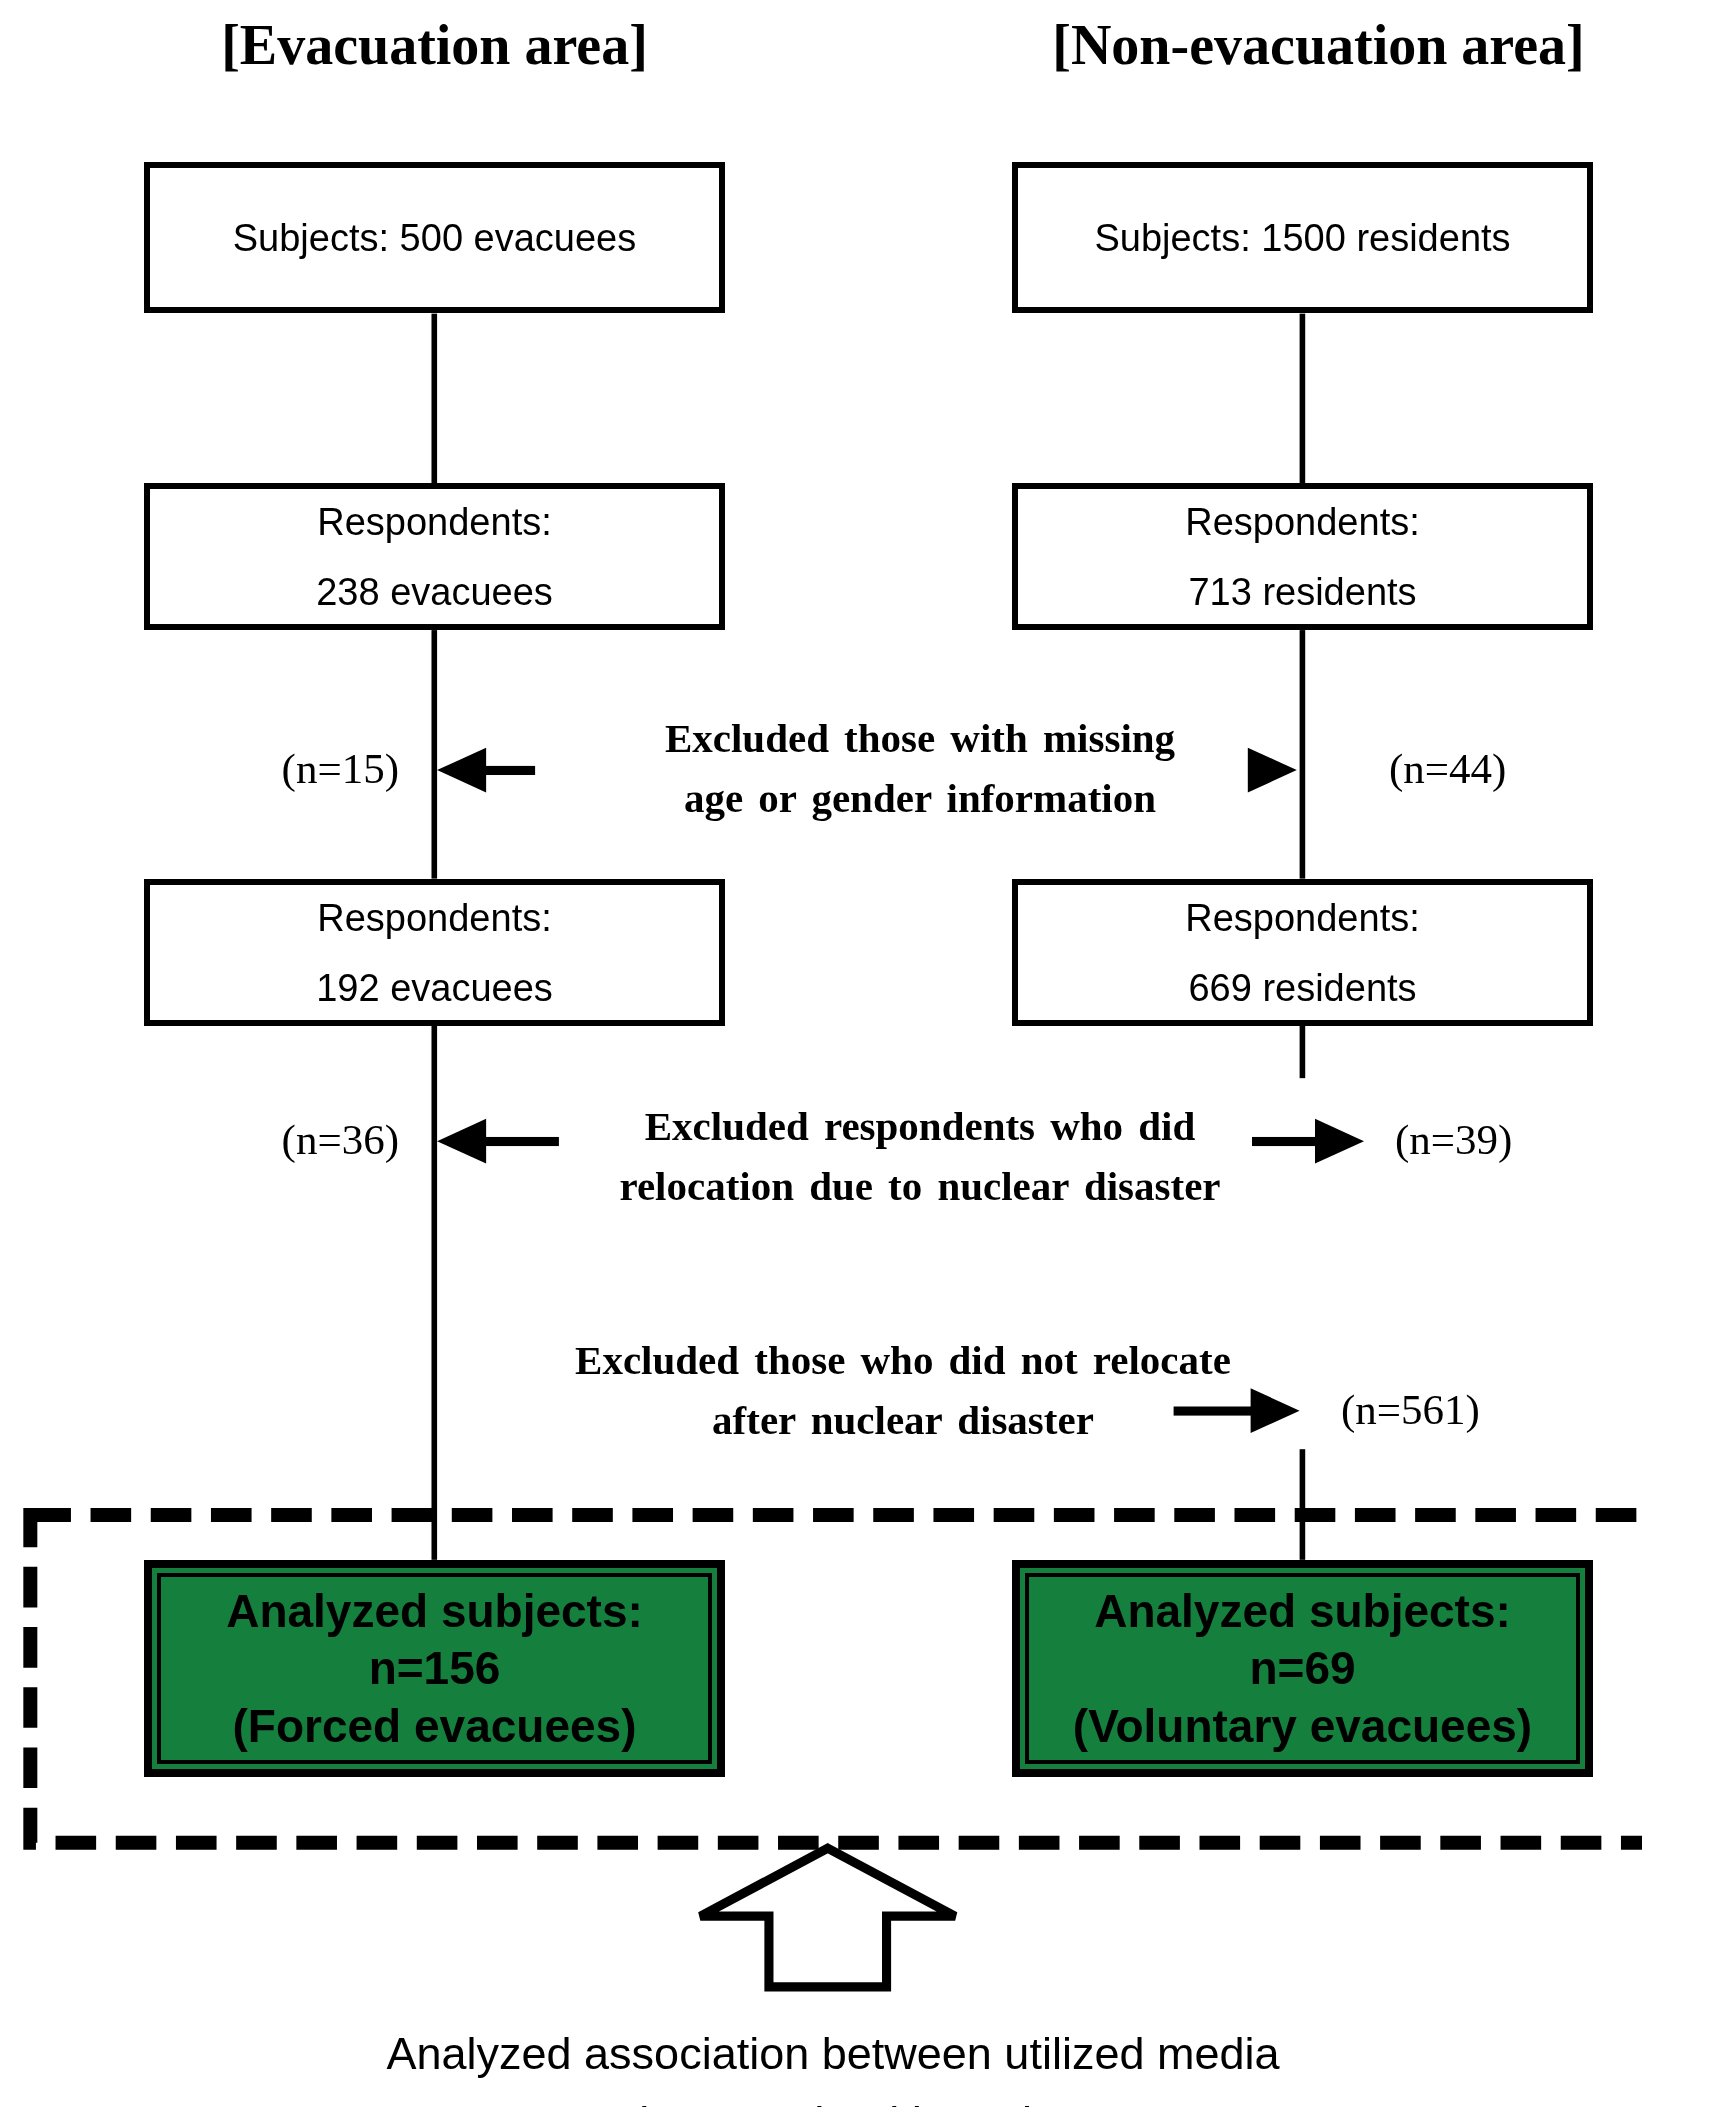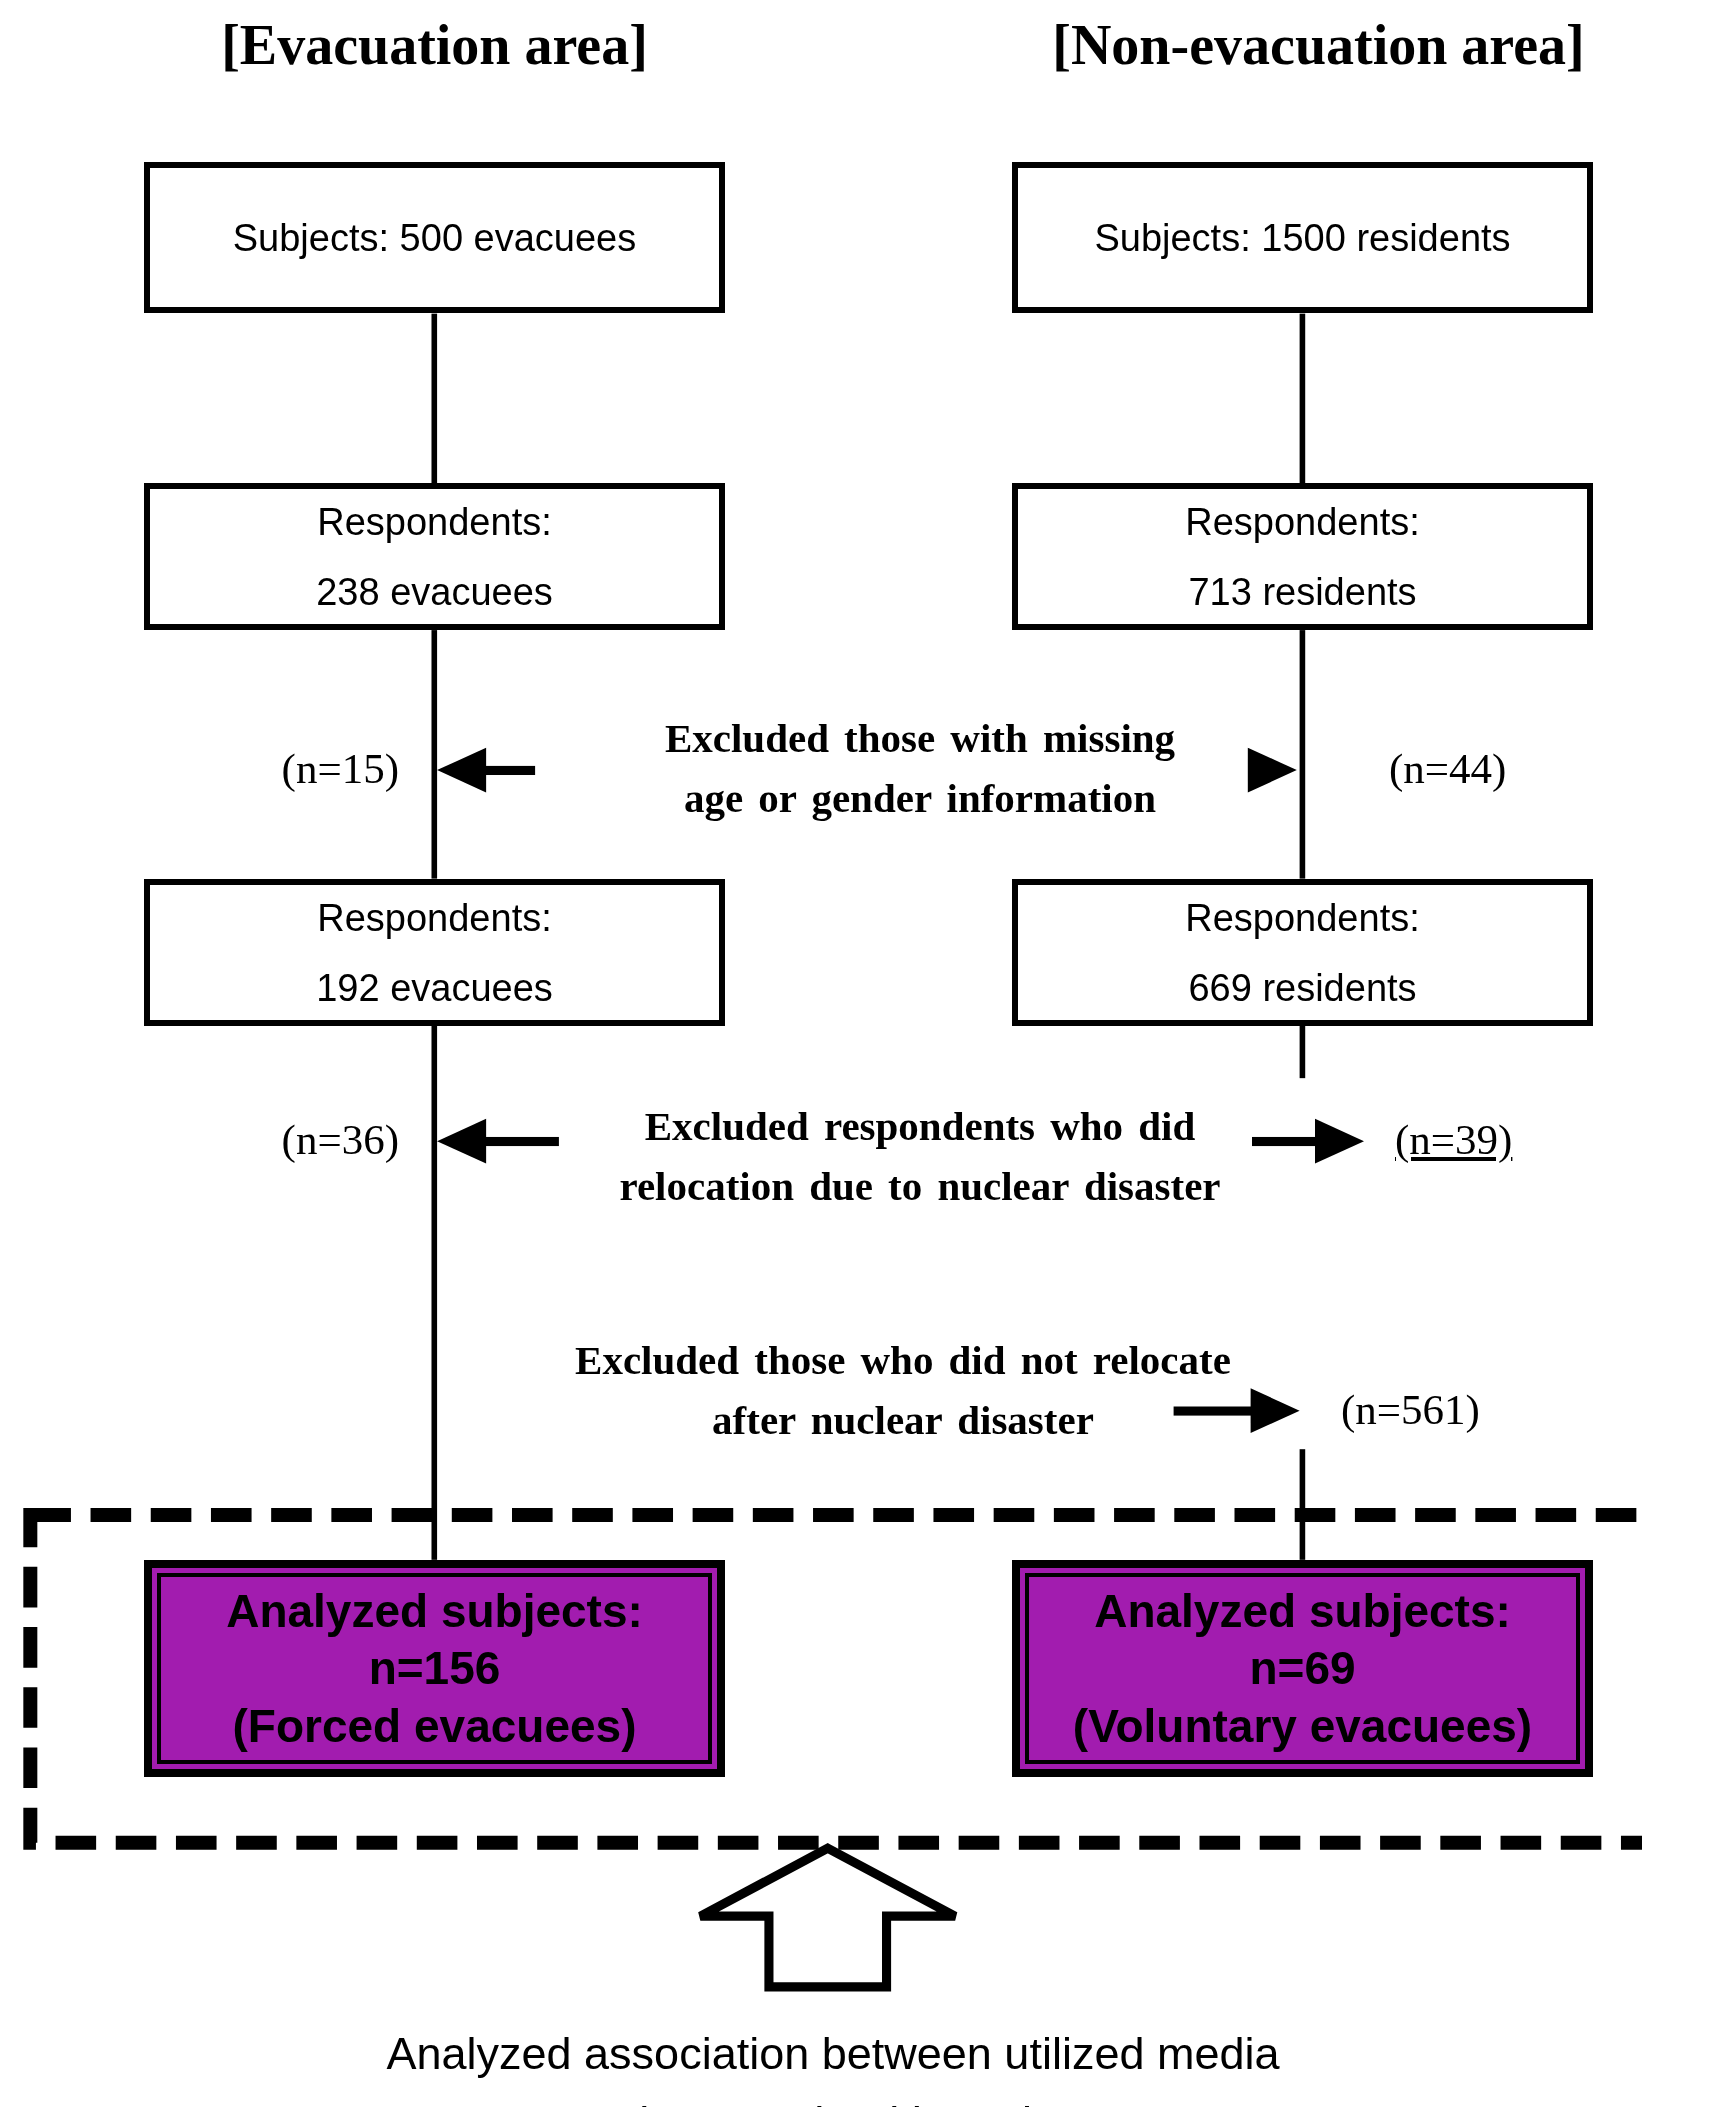--- a/index.html
+++ b/index.html
@@ -48,21 +48,21 @@
   .box-1line { top: 162px; height: 151px; }
   .box-2line { height: 147px; }
   .left-col  { left: 144px; }
   .right-col { left: 1012px; }
   .analyzed-box {
     position: absolute;
     top: 1560px;
     width: 581px;
     height: 217px;
     border: 8.4px solid #000;
-    background: #a21caf;
+    background: #15803d;
     box-sizing: border-box;
   }
   .analyzed-inner {
     position: absolute;
     top: 4.9px; left: 4.9px; right: 4.9px; bottom: 4.9px;
     border: 4.2px solid #000;
     display: flex;
     flex-direction: column;
     align-items: center;
     justify-content: space-evenly;
@@ -166,21 +166,21 @@
   <div class="flow-box box-2line right-col" style="top:879px;">
     <span>Respondents:</span>
     <span>669 residents</span>
   </div>
 
   <div class="n-label n-right-align" style="left:196px; top:1115px; width:203px;">(n=36)</div>
   <div class="excl-text" style="left:570px; top:1096px; width:700px;">
     <div>Excluded respondents who did</div>
     <div>relocation due to nuclear disaster</div>
   </div>
-  <div class="n-label" style="left:1395px; top:1115px; width:231px;text-decoration:underline;">(n=39)</div>
+  <div class="n-label" style="left:1395px; top:1115px; width:231px;">(n=39)</div>
 
   <div class="excl-text" style="left:532px; top:1330px; width:742px;">
     <div>Excluded those who did not relocate</div>
     <div>after nuclear disaster</div>
   </div>
   <div class="n-label" style="left:1341px; top:1385px; width:252px;">(n=561)</div>
 
   <div class="analyzed-box left-col">
     <div class="analyzed-inner">
       <span>Analyzed subjects:</span>

